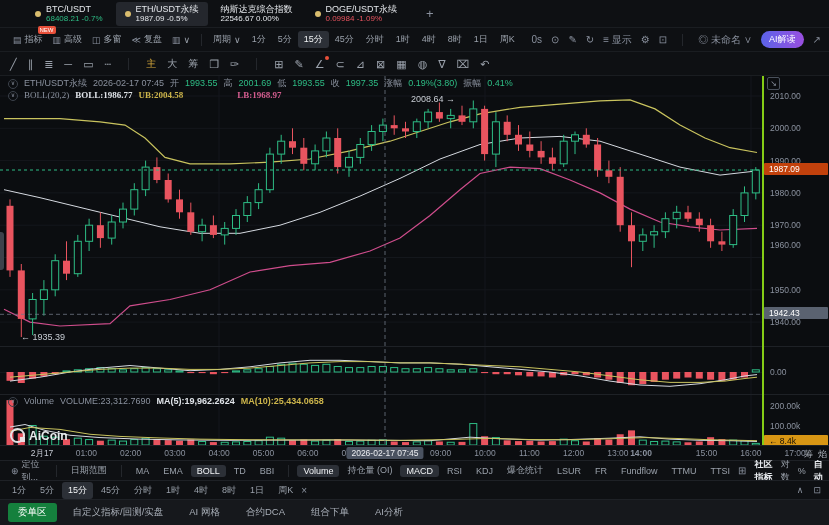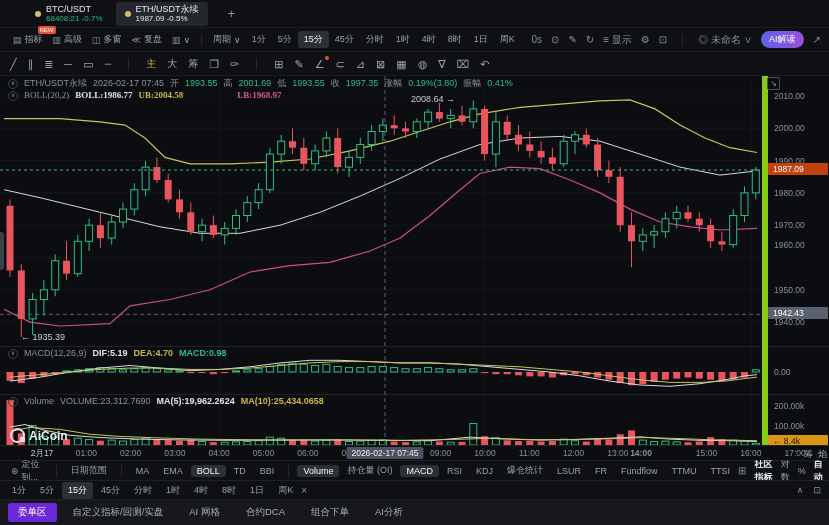--- a/index.html
+++ b/index.html
@@ -47,21 +47,21 @@
   #chart-svg { position:absolute; left:0; top:0; }
   .legend { position:absolute; left:8px; display:flex; align-items:center; gap:6px;
     font-size:9px; line-height:11px; white-space:nowrap; z-index:5; }
   .lg-toggle { width:10px; height:10px; border:1px solid #3c424b; border-radius:50%;
     color:#8a919e; font-size:6px; display:flex; align-items:center; justify-content:center; cursor:pointer; }
   .lg-dim { color:#8a919e; } .lg-white { color:#dfe3e8; font-weight:bold; }
   .lg-up { color:#2ebd85; } .lg-yellow { color:#cdb54b; font-weight:bold; }
   .lg-pink { color:#d45d8f; font-weight:bold;margin-left:48px; } .lg-teal { color:#2ebd85; font-weight:bold; }
 
   .axis-col { position:absolute; left:762px; right:0; top:0; bottom:15px;
-    border-left:6px solid #84cc16; font-size:8.5px; color:#8a919e; z-index:4; }
+    border-left:2px solid #84cc16; font-size:8.5px; color:#8a919e; z-index:4; }
   .tick { position:absolute; left:6px; }
   .pbadge { position:absolute; left:0; right:1px; color:#fff; font-size:8.5px;
     padding:1px 0 1px 5px; border-radius:1px; z-index:6; }
   .marker { position:absolute; font-size:9px; color:#c8cdd4; z-index:5; white-space:nowrap; }
   .watermark { position:absolute; left:10px; top:352px; display:flex; align-items:center; gap:4px; z-index:6; opacity:.95; }
   .wm-logo { width:15px; height:15px; border:2px solid #e8eaed; border-radius:50%; position:relative; }
   .wm-logo:after { content:""; position:absolute; right:-2px; bottom:-1px; width:5px; height:5px; background:#e8eaed; }
   .wm-text { font-size:12px; font-weight:bold; color:#f2f4f6; }
   .popout { position:absolute; left:767px; top:1px; width:13px; height:13px; border:1px solid #4a515c;
     border-radius:2px; color:#8a919e; font-size:8px; display:flex; align-items:center; justify-content:center;
@@ -82,41 +82,54 @@
   .rowA { height:20px; display:flex; align-items:center; background:#0e1013; border-top:1px solid #1e2126;
     padding:0 6px; font-size:9px; color:#9aa1ab; gap:2px; }
   .rowA .chip { padding:1px 6px; }
   .rowA .bright { color:#e8ebef; font-weight:bold; }
   .rowB { height:19px; display:flex; align-items:center; background:#0e1013; border-top:1px solid #1e2126;
     padding:0 6px; font-size:9px; color:#9aa1ab; gap:2px; position:relative; }
   .rowB-right { position:absolute; right:8px; display:flex; gap:10px; color:#8a919e; font-size:9px; }
   .rowC { height:26px; display:flex; align-items:center; background:#16181c; border-top:1px solid #1e2126;
     padding:0 8px; font-size:9.5px; color:#a7adb6; gap:6px; }
   .pill { padding:3px 10px; border-radius:3px; cursor:pointer; white-space:nowrap; }
-  .pill.active { background:#6d28d9; color:#fff; }
+  .pill.active { background:#15803d; color:#fff; }
 </style>
 </head>
 <body>
 
 <div class="app">
 
   <div class="tabbar">
     <div id="tab-slots" style="display:flex;align-items:center;gap:4px;">
         <div class="symtab">
           <span class="dot"></span>
           <div class="cols">
             <span class="nm">BTC/USDT</span>
             <span class="sub up">68408.21 -0.7%</span>
           </div>
         </div>
         <div class="symtab active">
           <span class="dot"></span>
           <div class="cols">
             <span class="nm">ETH/USDT永续</span>
             <span class="sub ">1987.09 -0.5%</span>
+          </div>
+        </div>
+        <div class="symtab">
+          <div class="cols">
+            <span class="nm">纳斯达克综合指数</span>
+            <span class="sub ">22546.67 0.00%</span>
+          </div>
+        </div>
+        <div class="symtab">
+          <span class="dot"></span>
+          <div class="cols">
+            <span class="nm">DOGE/USDT永续</span>
+            <span class="sub down">0.09984 -1.09%</span>
           </div>
         </div>
       </div>
     <span class="tab-add">+</span>
   </div>
 
   <div class="toolbar">
     <div id="toolbar-left" style="display:flex;align-items:center;">
         <span class="tbtn">
           <span class="ic">▤</span>
@@ -512,27 +525,20 @@
       <span class="lg-dim">振幅</span>
         <span class="lg-up">0.41%</span>
     </div>
     <div class="legend" style="top:14px;font-family:Liberation Serif, serif;">
       <span class="lg-toggle">∨</span>
       <span class="lg-dim">BOLL(20,2)</span>
       <span class="lg-white">BOLL:1986.77</span>
       <span class="lg-yellow">UB:2004.58</span>
       <span class="lg-pink">LB:1968.97</span>
     </div>
-    <div class="legend" style="top:272px;">
-      <span class="lg-toggle">∨</span>
-      <span class="lg-dim">MACD(12,26,9)</span>
-      <span class="lg-white">DIF:5.19</span>
-      <span class="lg-yellow">DEA:4.70</span>
-      <span class="lg-teal">MACD:0.98</span>
-    </div>
     <div class="legend" style="top:320px;">
       <span class="lg-toggle">∨</span>
       <span class="lg-dim">Volume</span>
       <span class="lg-dim">VOLUME:23,312.7690</span>
       <span class="lg-white">MA(5):19,962.2624</span>
       <span class="lg-yellow">MA(10):25,434.0658</span>
     </div>
 
     <div class="marker" id="high-marker" style="left: 411px; top: 18.4px;">
       <span>2008.64</span> <span>→</span>

